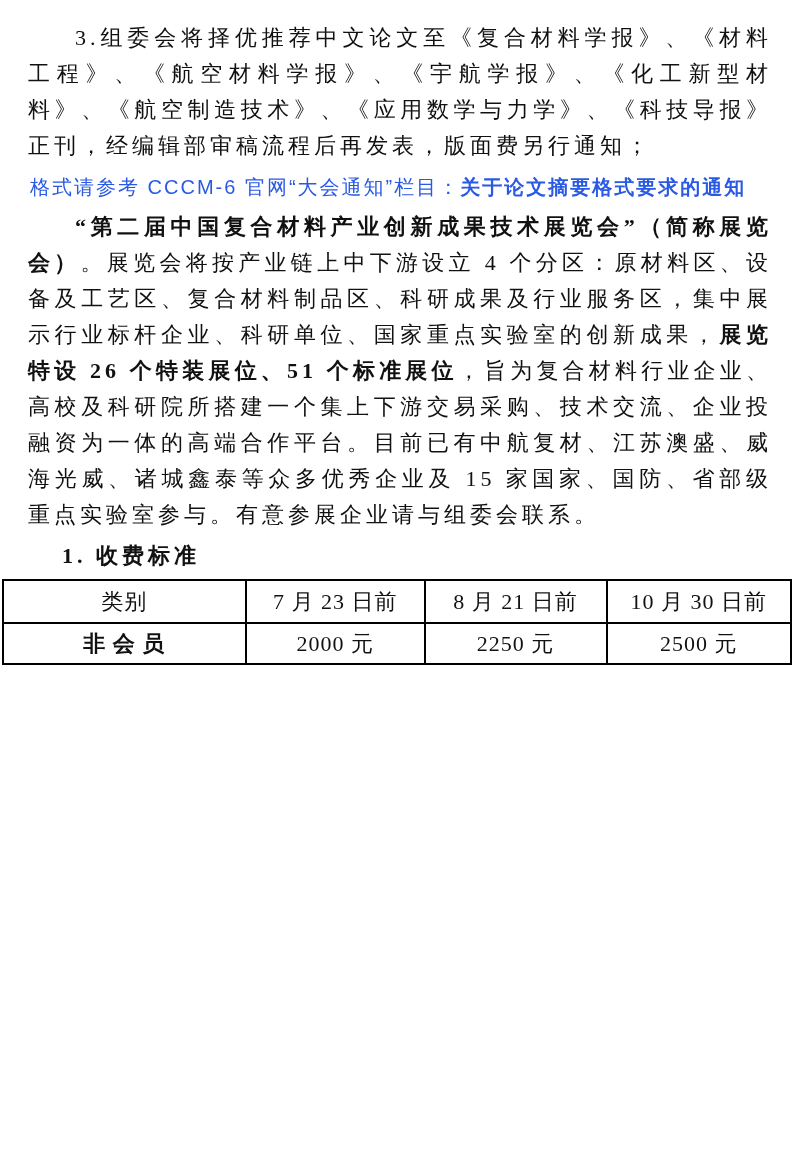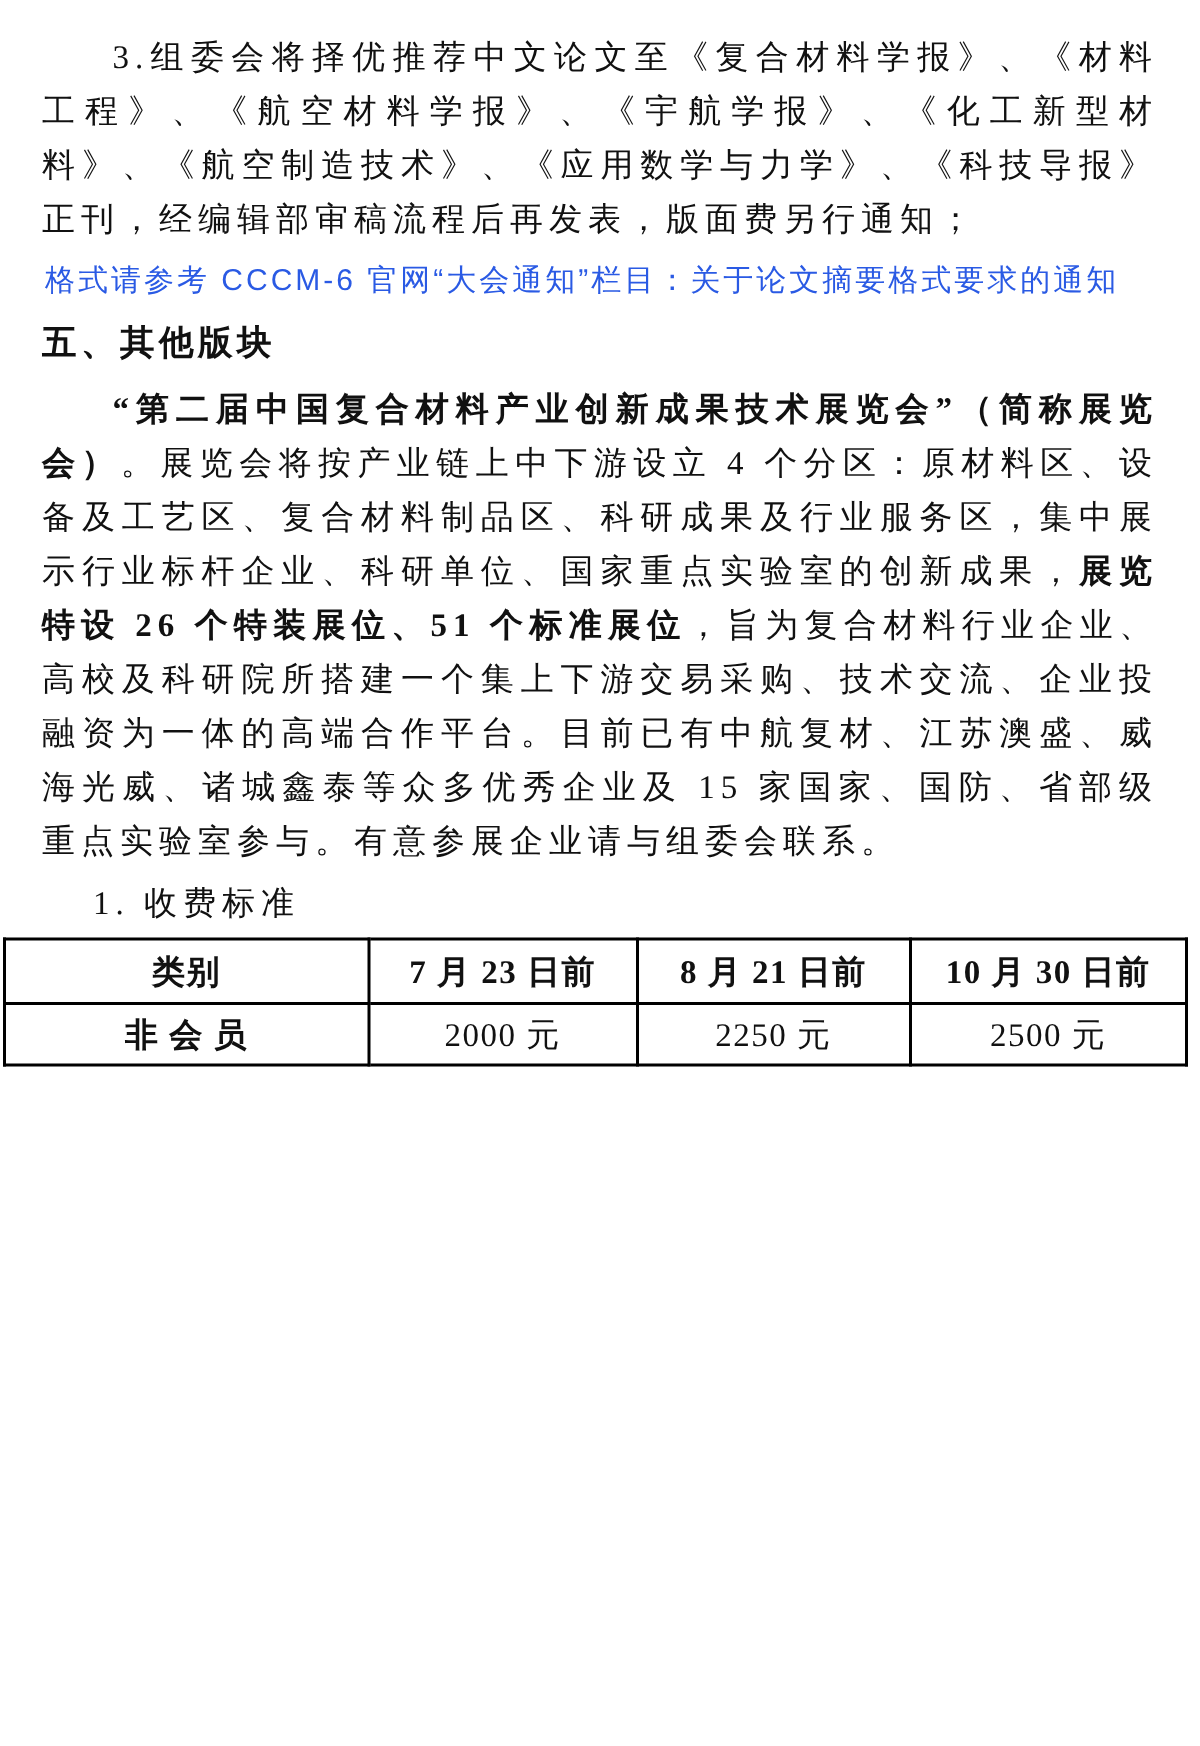--- a/index.html
+++ b/index.html
@@ -31,31 +31,31 @@
   }
   p.link-line {
     font-family: "Liberation Sans", "DejaVu Sans", sans-serif;
     font-size: 20px;
     letter-spacing: 2px;
     color: #2a5ae4;
     margin: 2px 0 4px 0;
     text-indent: 2px;
     text-align: left;
   }
-  p.link-line b { font-weight: normal; }
+  p.link-line b { font-weight: bold; }
   h2.heading {
     font-size: 23px;
     font-weight: bold;
     letter-spacing: 3px;
     margin: 5px 0 7px 0;
     text-align: left;
     line-height: 38px;
   }
   p.subheading {
-    font-weight: normal;
+    font-weight: bold;
     font-size: 22px;
     text-indent: 34px;
     margin: 1px 0 5px 0;
     text-align: left;
   }
   table.fee-table {
     width: 790px;
     margin: 4px 0 0 2px;
     border-collapse: collapse;
     table-layout: fixed;
@@ -63,42 +63,41 @@
   table.fee-table th, table.fee-table td {
     border: 2px solid #000000;
     text-align: center;
     vertical-align: middle;
     font-size: 22px;
     padding: 0;
     letter-spacing: 1px;
   }
   table.fee-table thead th {
     height: 41px;
-    font-weight: bold;
+    font-weight: normal;
   }
   table.fee-table tbody td {
     height: 39px;
     font-weight: normal;
   }
   table.fee-table tbody td.category {
     font-weight: bold;
   }
   col.c0 { width: 30.8%; }
   col.c1 { width: 22.7%; }
   col.c2 { width: 23.1%; }
   col.c3 { width: 23.4%; }
 </style>
 </head>
 <body>
 
 <div class="page">
   <div id="content" class="content">
       <p class="paragraph"><span>3.组委会将择优推荐中文论文至《复合材料学报》、《材料工程》、《航空材料学报》、《宇航学报》、《化工新型材料》、《航空制造技术》、《应用数学与力学》、《科技导报》正刊，经编辑部审稿流程后再发表，版面费另行通知；</span></p>
       <p class="link-line"><span>格式请参考 CCCM-6 官网“大会通知”栏目：</span><b>关于论文摘要格式要求的通知</b></p>
-      <h2 class="heading"><span>五、其他版块</span></h2>
       <p class="paragraph"><b>“第二届中国复合材料产业创新成果技术展览会”（简称展览会）</b><span>。展览会将按产业链上中下游设立 4 个分区：原材料区、设备及工艺区、复合材料制品区、科研成果及行业服务区，集中展示行业标杆企业、科研单位、国家重点实验室的创新成果，</span><b>展览特设 26 个特装展位、51 个标准展位</b><span>，旨为复合材料行业企业、高校及科研院所搭建一个集上下游交易采购、技术交流、企业投融资为一体的高端合作平台。目前已有中航复材、江苏澳盛、威海光威、诸城鑫泰等众多优秀企业及 15 家国家、国防、省部级重点实验室参与。有意参展企业请与组委会联系。</span></p>
       <p class="subheading"><span>1. 收费标准</span></p>
     </div>
 
   <table class="fee-table">
     <colgroup>
       <col class="c0">
         <col class="c1">
         <col class="c2">
         <col class="c3">

